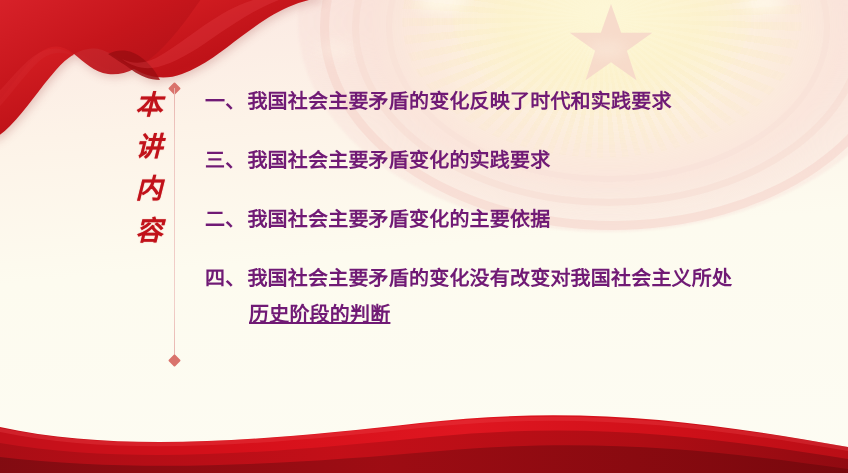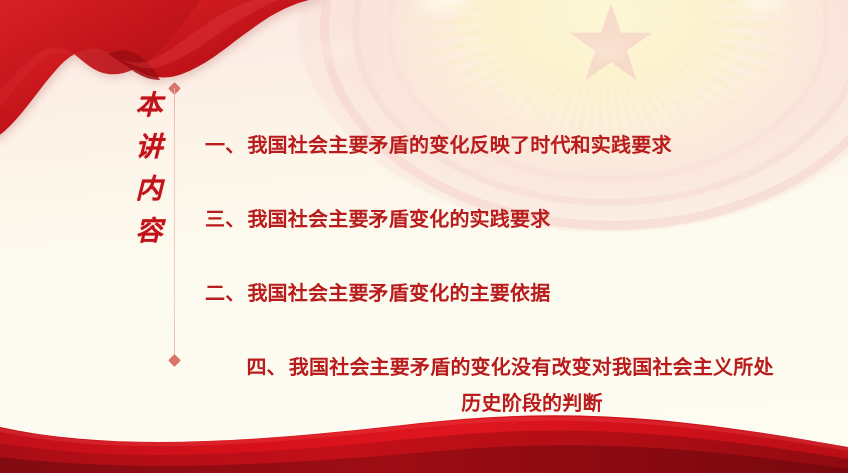--- a/index.html
+++ b/index.html
@@ -172,38 +172,38 @@
   .divider-cap.bottom { top: 356px; }
 
   .list {
     position: absolute;
     left: 205px;
     top: 86px;
     width: 610px;
   }
 
   .item {
-    color: #b91c1c;
+    color: #701a75;
     font-family: "Liberation Sans", "DejaVu Sans", sans-serif;
     font-weight: 700;
     font-size: 20px;
     line-height: 30px;
     letter-spacing: 0.2px;
     margin-bottom: 29px;
     white-space: nowrap;
-    margin-top: 44px;
-  }
-  .item:last-child { margin-bottom: 0; white-space: normal; text-align: center; }
+  }
+  .item:last-child { margin-bottom: 0; white-space: normal; }
 
   .item .num { margin-right: 2px; }
 
   .item .cont-line {
     display: block;
     padding-left: 44px;
     margin-top: 6px;
+    text-decoration: underline;
   }
 </style>
 </head>
 <body>
 
 <div class="slide">
 
   <div class="bg-base"></div>
   <div class="bg-halo"></div>
   <div class="bg-ring r1"></div>

